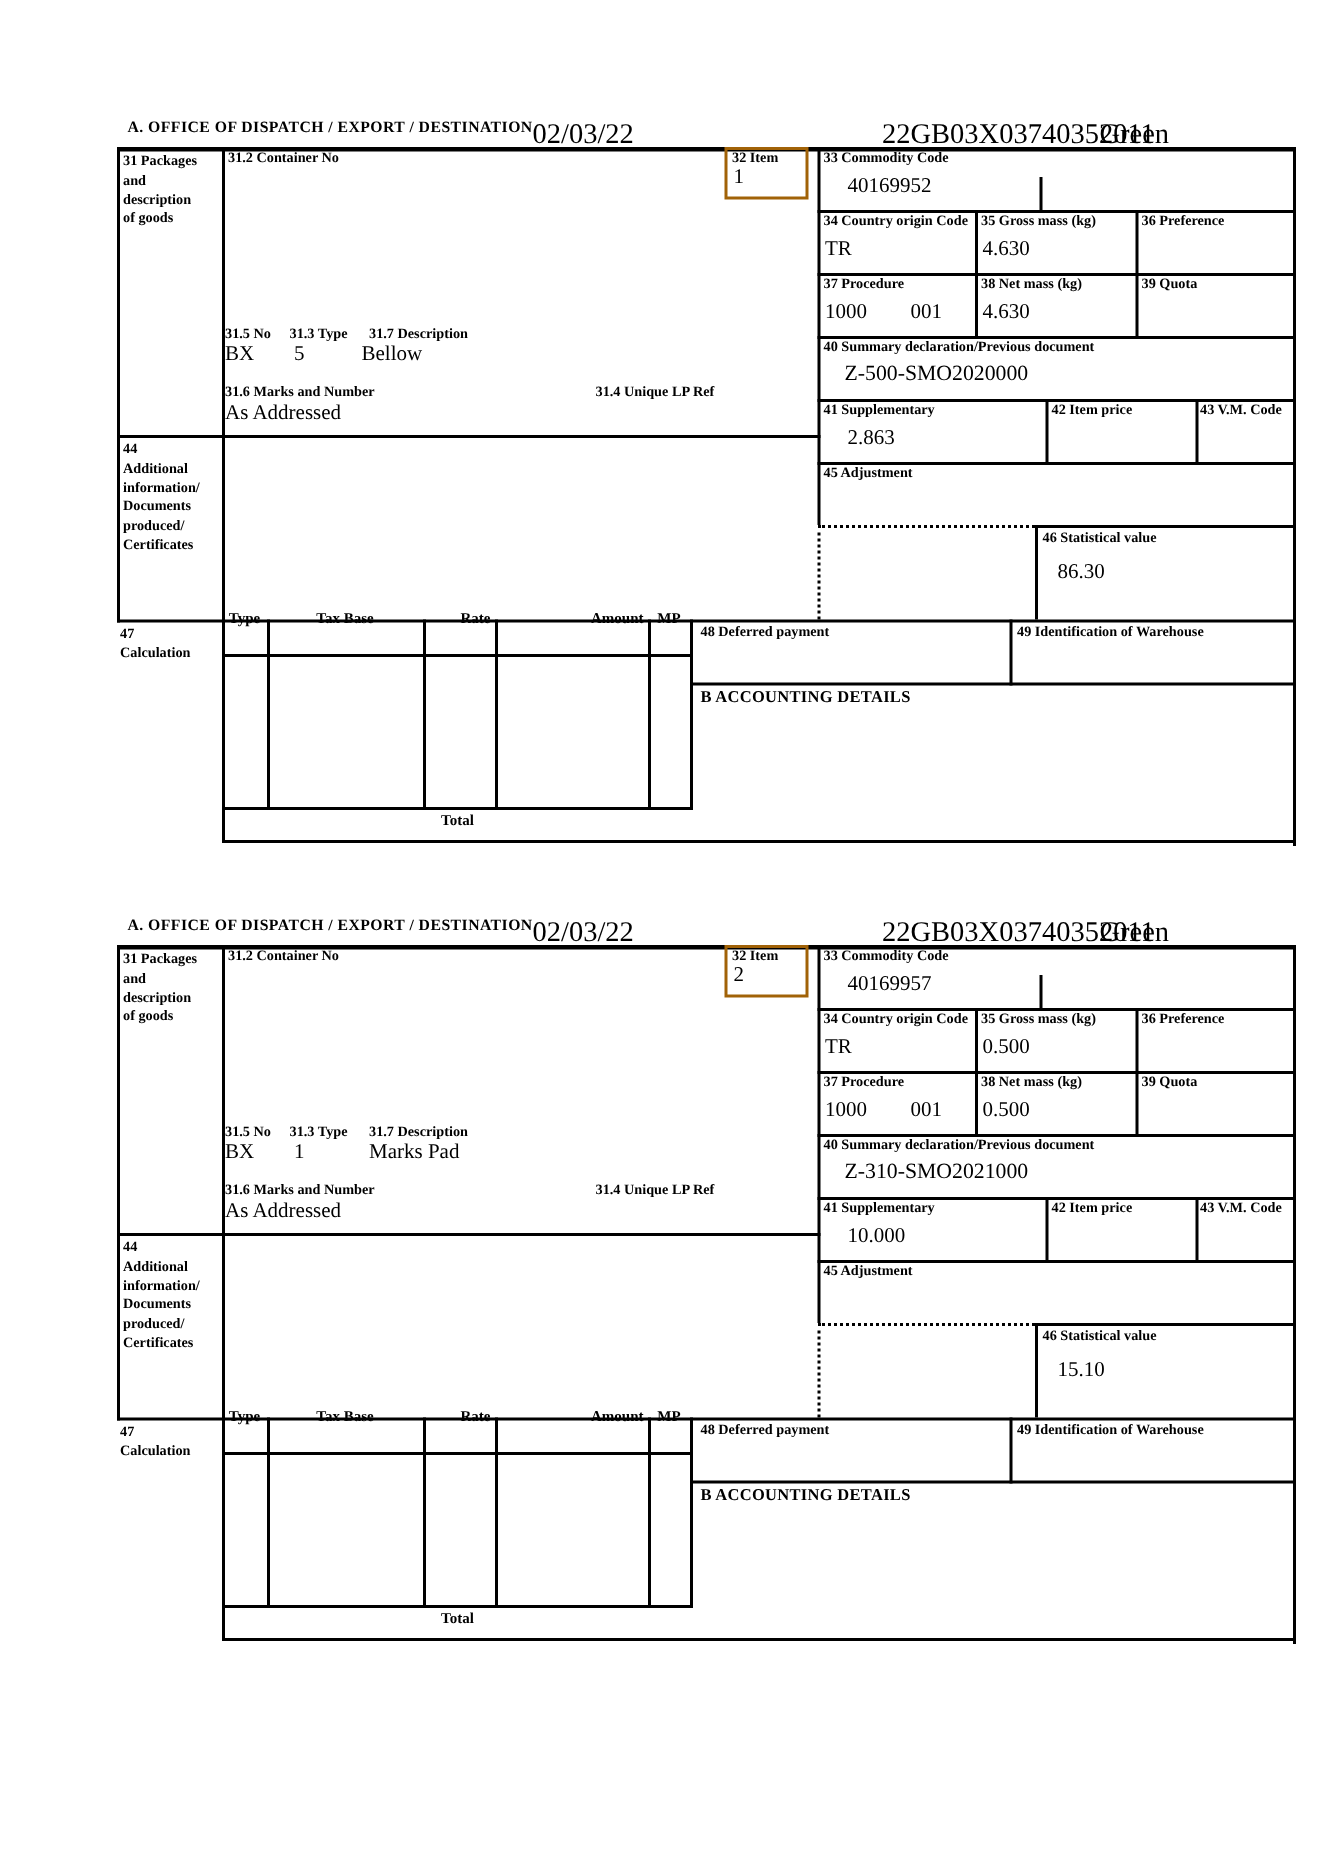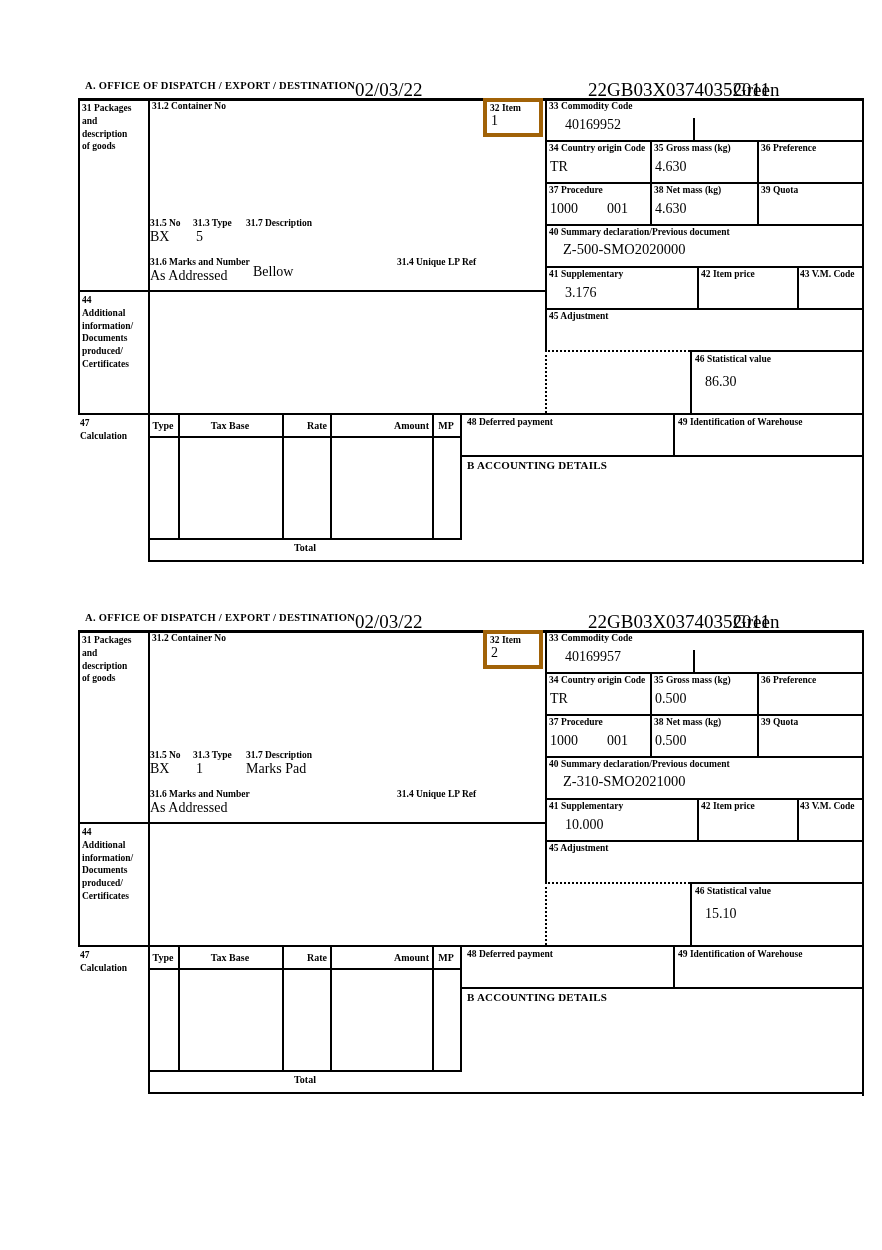--- a/index.html
+++ b/index.html
@@ -9,24 +9,24 @@
   .hl{position:absolute;height:2px;background:#000;}
   .hl.thick{height:3px;}
   .vl{position:absolute;width:2px;background:#000;}
   .dh{position:absolute;height:0;border-top:2px dotted #000;}
   .dv{position:absolute;width:0;border-left:2px dotted #000;}
   .lbl{position:absolute;font-size:9.5px;font-weight:bold;white-space:nowrap;line-height:1.1;}
   .val{position:absolute;font-size:14px;white-space:nowrap;line-height:1.1;}
   .multiline{white-space:pre-line;line-height:1.35;}
   .sec-title{position:absolute;font-size:10.5px;font-weight:bold;letter-spacing:.3px;white-space:nowrap;}
   .hdr-val{position:absolute;font-size:19px;white-space:nowrap;}
-  .calc-h{position:absolute;font-size:10px;font-weight:bold;top:342px;}
+  .calc-h{position:absolute;font-size:10px;font-weight:bold;top:329px;}
   .ctr{text-align:center;}
   .rgt{text-align:right;}
-  .itembox{position:absolute;left:405px;top:20px;width:52px;height:31px;border:4px solid #a16207;}
+  .itembox{position:absolute;left:405px;top:20px;width:52px;height:31px;border:2px solid #a16207;}
   .itembox .lbl{position:static;display:block;margin:1px 0 0 3px;}
   .itembox .val{position:static;display:block;margin:0 0 0 4px;}
   .acct{position:absolute;font-size:11px;font-weight:bold;letter-spacing:.2px;}
 </style>
 </head>
 <body>
 
 <div id="page">
   <div class="section" style="top: 78px;">
 
@@ -85,42 +85,42 @@
     <div class="lbl" style="left:74px;top:23px;">31.2 Container No</div>
     <div class="itembox">
       <span class="lbl">32 Item</span>
       <span class="val">1</span>
     </div>
     <div class="lbl" style="left:72px;top:140px;">31.5 No</div>
     <div class="lbl" style="left:115px;top:140px;">31.3 Type</div>
     <div class="lbl" style="left:168px;top:140px;">31.7 Description</div>
     <div class="val" style="left:72px;top:151px;">BX</div>
     <div class="val" style="left:118px;top:151px;">5</div>
-    <div class="val" style="left:175px;top:151px;margin-top:35px;">Bellow</div>
+    <div class="val" style="left:163px;top:151px;">Bellow</div>
     <div class="lbl" style="left:72px;top:179px;">31.6 Marks and Number</div>
     <div class="lbl" style="left:319px;top:179px;">31.4 Unique LP Ref</div>
     <div class="val" style="left:72px;top:190px;">As Addressed</div>
 
     <div class="lbl" style="left:471px;top:23px;">33 Commodity Code</div>
     <div class="val" style="left:487px;top:39px;">40169952</div>
     <div class="lbl" style="left:471px;top:65px;">34 Country origin Code</div>
     <div class="val" style="left:472px;top:81px;">TR</div>
     <div class="lbl" style="left:576px;top:65px;">35 Gross mass (kg)</div>
     <div class="val" style="left:577px;top:81px;">4.630</div>
     <div class="lbl" style="left:683px;top:65px;">36 Preference</div>
     <div class="lbl" style="left:471px;top:107px;">37 Procedure</div>
     <div class="val" style="left:472px;top:123px;">1000</div>
     <div class="val" style="left:529px;top:123px;">001</div>
     <div class="lbl" style="left:576px;top:107px;">38 Net mass (kg)</div>
     <div class="val" style="left:577px;top:123px;">4.630</div>
     <div class="lbl" style="left:683px;top:107px;">39 Quota</div>
     <div class="lbl" style="left:471px;top:149px;">40 Summary declaration/Previous document</div>
     <div class="val" style="left:485px;top:164px;font-size:14.5px;">Z-500-SMO2020000</div>
     <div class="lbl" style="left:471px;top:191px;">41 Supplementary</div>
-    <div class="val" style="left:487px;top:207px;">3.176</div>
+    <div class="val" style="left:487px;top:207px;">2.863</div>
     <div class="lbl" style="left:623px;top:191px;">42 Item price</div>
     <div class="lbl" style="left:722px;top:191px;">43 V.M. Code</div>
     <div class="lbl" style="left:471px;top:233px;">45 Adjustment</div>
     <div class="lbl" style="left:617px;top:276px;">46 Statistical value</div>
     <div class="val" style="left:627px;top:296px;">86.30</div>
 
     <div class="calc-h ctr" style="left:70px;width:30px;">Type</div>
     <div class="calc-h ctr" style="left:100px;width:104px;">Tax Base</div>
     <div class="calc-h rgt" style="left:204px;width:45px;">Rate</div>
     <div class="calc-h rgt" style="left:252px;width:99px;">Amount</div>

